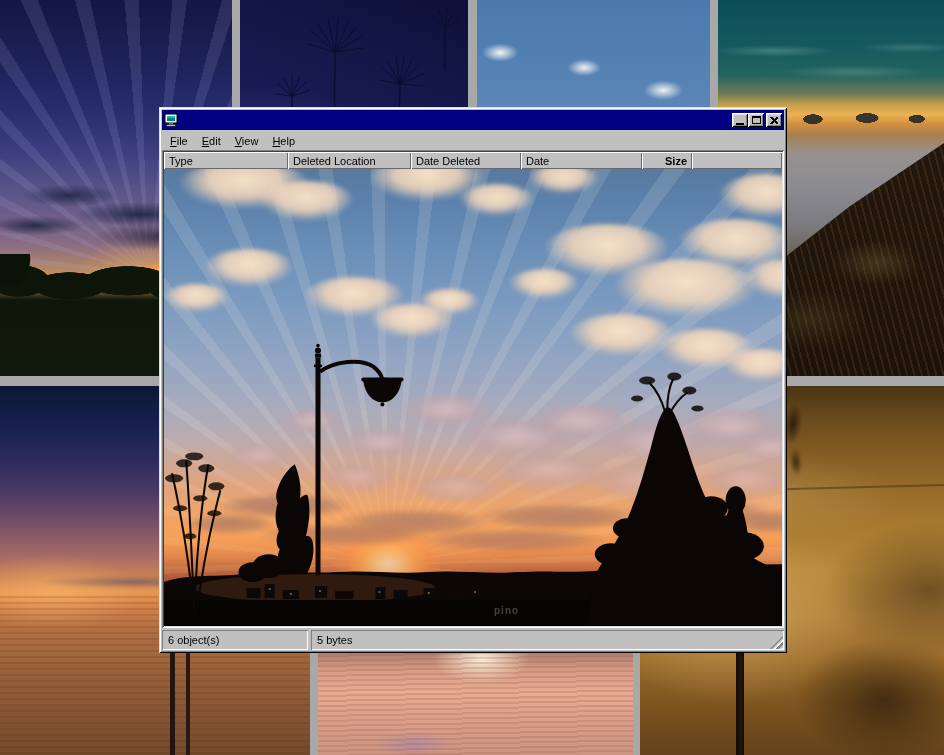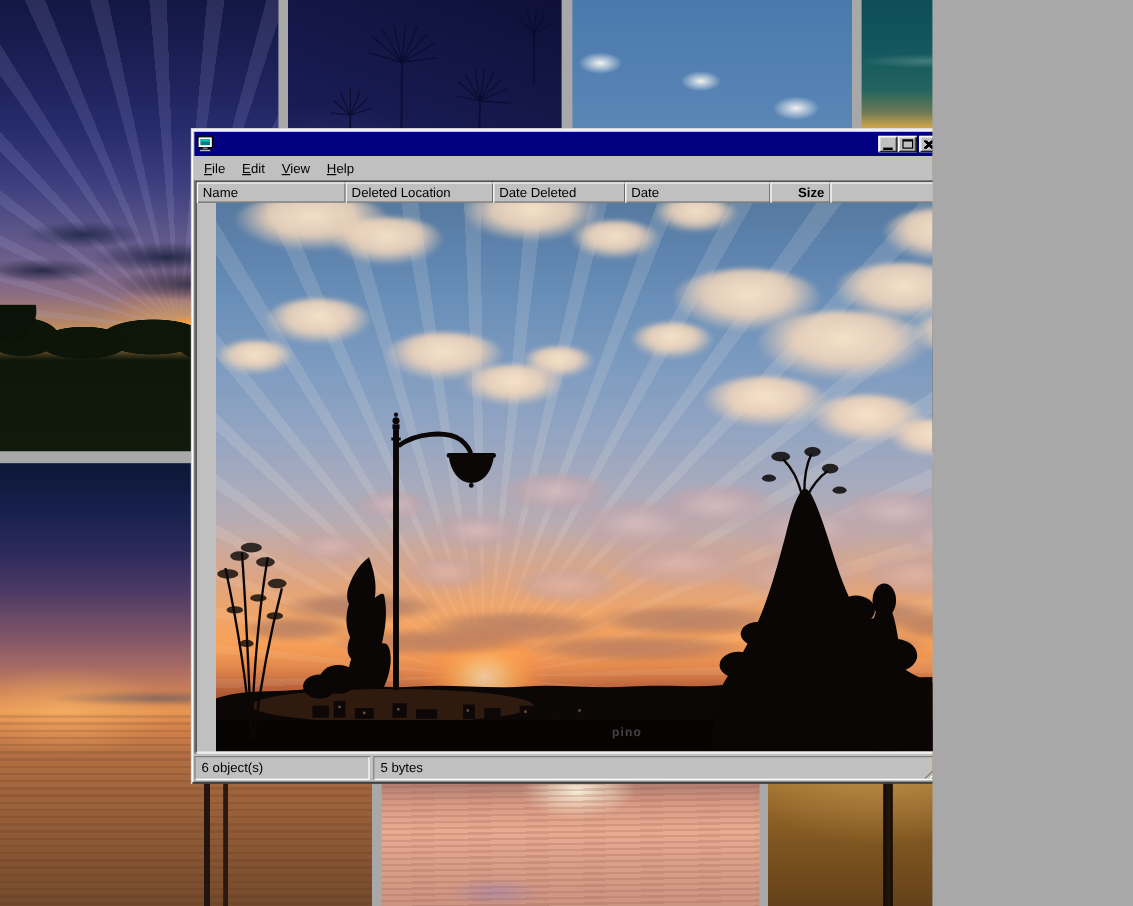--- a/index.html
+++ b/index.html
@@ -1,17 +1,17 @@
 <!DOCTYPE html>
 <html><head>
 <meta charset="utf-8">
 <style>
   html,body{margin:0;padding:0;}
   body{width:944px;height:755px;overflow:hidden;font-family:"Liberation Sans",sans-serif;background:#a8a8a8;}
-  #desktop{position:relative;width:777px;height:755px;background:#a8a8a8;overflow:hidden;}
+  #desktop{position:relative;width:944px;height:755px;background:#a8a8a8;overflow:hidden;}
 
   
   .tile{position:absolute;overflow:hidden;}
   #tileA{left:0;top:0;width:232px;height:376px;background:
     radial-gradient(90px 60px at 64% 74%, rgba(255,190,90,.45), rgba(255,160,70,.12) 60%, transparent 78%),
     linear-gradient(180deg,#131743 0%,#1c2158 16%,#262b6c 28%,#3a3d7e 40%,#585388 50%,#6f5f8a 58%,#8a6c83 65%,#b08467 71%,#d89a55 75%,#e0a052 78%,#5a4a30 81%,#242e14 86%,#15200e 94%,#101a0b 100%);}
   #tileA .rays{position:absolute;inset:0;background:repeating-conic-gradient(from 205deg at 64% 73%, rgba(175,175,225,.15) 0 3deg, transparent 3deg 10deg);}
   #tileA .dclouds{position:absolute;inset:0;background:
     radial-gradient(70px 16px at 30% 52%, rgba(32,40,74,.9), transparent 70%),
     radial-gradient(90px 18px at 60% 57%, rgba(30,36,66,.9), transparent 70%),
@@ -115,21 +115,21 @@
   .client{flex:1;min-height:0;box-shadow: inset 1px 1px 0 #808080, inset -1px -1px 0 #fff, inset 2px 2px 0 #404040, inset -2px -2px 0 #dfdfdf;
     padding:2px;display:flex;flex-direction:column;}
   .header-row{flex:0 0 17px;display:flex;background:#c0c0c0;}
   .hcell{box-shadow: inset 1px 1px 0 #fff, inset -1px -1px 0 #696969;background:#c0c0c0;font-size:11px;color:#000;
     display:flex;align-items:center;padding:0 5px;white-space:nowrap;overflow:hidden;box-sizing:border-box;}
   .hcell.right{justify-content:flex-end;font-weight:bold;}
   .hcell.fill{flex:1;}
 
   
   .photo{flex:1;position:relative;overflow:hidden;background:
-    linear-gradient(180deg,#56799f 0%,#5c82ad 8%,#6a8fb8 18%,#7d9bc0 30%,#93a5c2 42%,#a8abbd 52%,#bcacae 60%,#d3a78d 68%,#e8a771 75%,#f4a760 80%,#e08a4d 85%,#b66038 89%,#7c3c28 93%,#4a2418 100%); margin-left: 16px;}
+    linear-gradient(180deg,#56799f 0%,#5c82ad 8%,#6a8fb8 18%,#7d9bc0 30%,#93a5c2 42%,#a8abbd 52%,#bcacae 60%,#d3a78d 68%,#e8a771 75%,#f4a760 80%,#e08a4d 85%,#b66038 89%,#7c3c28 93%,#4a2418 100%);}
   .photo .rays{position:absolute;inset:0;background:repeating-conic-gradient(from 200deg at 224px 395px, rgba(255,244,228,.13) 0 2deg, transparent 2deg 7.5deg);}
   .photo .glow{position:absolute;left:60px;top:300px;width:330px;height:160px;background:radial-gradient(closest-side, rgba(255,180,110,.4), transparent 80%);}
   .photo .sun{position:absolute;left:154px;top:340px;width:140px;height:110px;background:radial-gradient(closest-side,#fff3cf 0%,#ffd98e 18%,#ffb056 38%,rgba(255,150,70,.55) 58%,transparent 78%);}
   .photo .horizon-tint{position:absolute;inset:0;background:linear-gradient(180deg, transparent 0 58%, rgba(235,160,120,.25) 66%, rgba(250,160,90,.4) 76%, rgba(250,150,80,.45) 82%, rgba(180,90,60,.3) 88%, transparent 92%);}
   .cloud{position:absolute;border-radius:50%;filter:blur(2px);}
   .c0{background:radial-gradient(ellipse at 50% 40%, rgba(250,228,200,.97) 0%, rgba(244,214,186,.85) 40%, rgba(230,200,185,0) 72%);}
   .c1{background:radial-gradient(ellipse at 50% 45%, rgba(216,188,190,.9) 0%, rgba(190,165,172,.7) 45%, rgba(180,160,170,0) 72%);}
   .c2{background:radial-gradient(ellipse at 50% 50%, rgba(130,100,110,.85) 0%, rgba(120,95,105,.6) 45%, rgba(110,90,100,0) 75%);}
   .sil{position:absolute;left:0;top:0;width:100%;height:100%;}
   .watermark{position:absolute;left:330px;top:436px;font-size:10px;font-weight:bold;letter-spacing:1px;color:rgba(230,220,230,.28);}
@@ -254,21 +254,21 @@
     <div class="menubar">
         <span class="menu-item"><u>F</u>ile</span>
         <span class="menu-item"><u>E</u>dit</span>
         <span class="menu-item"><u>V</u>iew</span>
         <span class="menu-item"><u>H</u>elp</span>
       </div>
 
     <div class="client">
       <div class="header-row">
           <div class="hcell" style="width: 124px;">
-            <span>Name</span>
+            <span>Type</span>
           </div>
           <div class="hcell" style="width: 123px;">
             <span>Deleted Location</span>
           </div>
           <div class="hcell" style="width: 110px;">
             <span>Date Deleted</span>
           </div>
           <div class="hcell" style="width: 121px;">
             <span>Date</span>
           </div>

